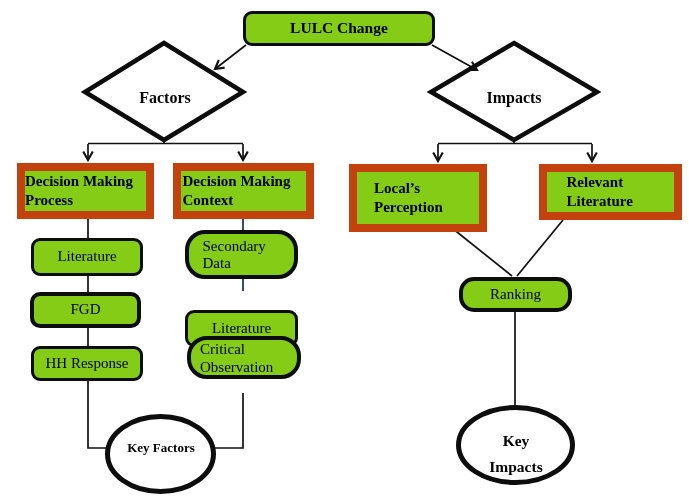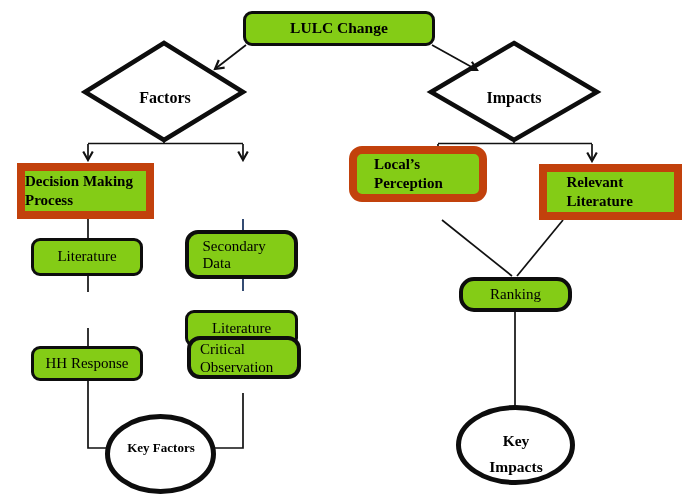--- a/index.html
+++ b/index.html
@@ -17,26 +17,26 @@
   .node span{display:inline-block;}
   .b{font-weight:700;}
   .lbl{
     position:absolute;text-align:center;font-weight:700;
     line-height:1.35;
     margin-top:11px;
   }
   
   .rect4{border:8px solid #c2410c;}
   .rr{border:3px solid #0d0d0d;border-radius:9px;}
-  .rr-thick{border:4.5px solid #0d0d0d;border-radius:13px;}
+  .rr-thick{border:4.5px solid #0d0d0d;border-radius:20px;}
   
   #n-lulc{left:243px;top:11px;width:192px;height:35px;border:3.5px solid #0d0d0d;border-radius:9px;font-size:15.5px;}
   #n-dmp{left:17px;top:163px;width:137px;height:56px;}
   #n-dmc{left:173px;top:163px;width:141px;height:56px;}
-  #n-locals{left:349px;top:146px;width:138px;height:56px;border-radius:13px;}
+  #n-locals{left:349px;top:164px;width:138px;height:68px;}
   #n-relevant{left:539px;top:164px;width:143px;height:56px;}
   #n-obs{left:31px;top:238px;width:112px;height:38px;}
   #n-fgd{left:30px;top:292px;width:111px;height:36px;border-width:4px;border-radius:10px;}
   #n-hh{left:31px;top:346px;width:112px;height:35px;}
   #n-secondary{left:185px;top:230px;width:113px;height:49px;line-height:1.12;}
   #n-literature{left:185px;top:291px;width:113px;height:37px;border-width:3.5px;margin-top:19px;}
   #n-critical{left:187px;top:336px;width:114px;height:43px;line-height:1.2;}
   #n-ranking{left:459px;top:277px;width:113px;height:35px;border-width:4px;border-radius:15px;}
   #l-factors{left:115px;top:76px;width:100px;font-size:16px;}
   #l-impacts{left:464px;top:76px;width:100px;font-size:16px;}
@@ -93,22 +93,28 @@
   <div class="node b" id="n-lulc">
     <span>LULC Change</span>
   </div>
 
   <div class="lbl" id="l-factors">Factors</div>
   <div class="lbl" id="l-impacts">Impacts</div>
 
   <div class="node rect4 b" id="n-dmp">
     <span class="w122">Decision Making Process</span>
   </div>
+  <div class="node rect4 b" id="n-dmc">
+    <span class="w122">Decision Making Context</span>
+  </div>
   <div class="node rr" id="n-obs">
     <span>Literature</span>
+  </div>
+  <div class="node rr" id="n-fgd">
+    <span>FGD</span>
   </div>
   <div class="node rr" id="n-hh">
     <span>HH Response</span>
   </div>
   <div class="node rr-thick" id="n-secondary">
     <span class="w78">Secondary Data</span>
   </div>
   <div class="node rr" id="n-literature">
     <span>Literature</span>
   </div>

